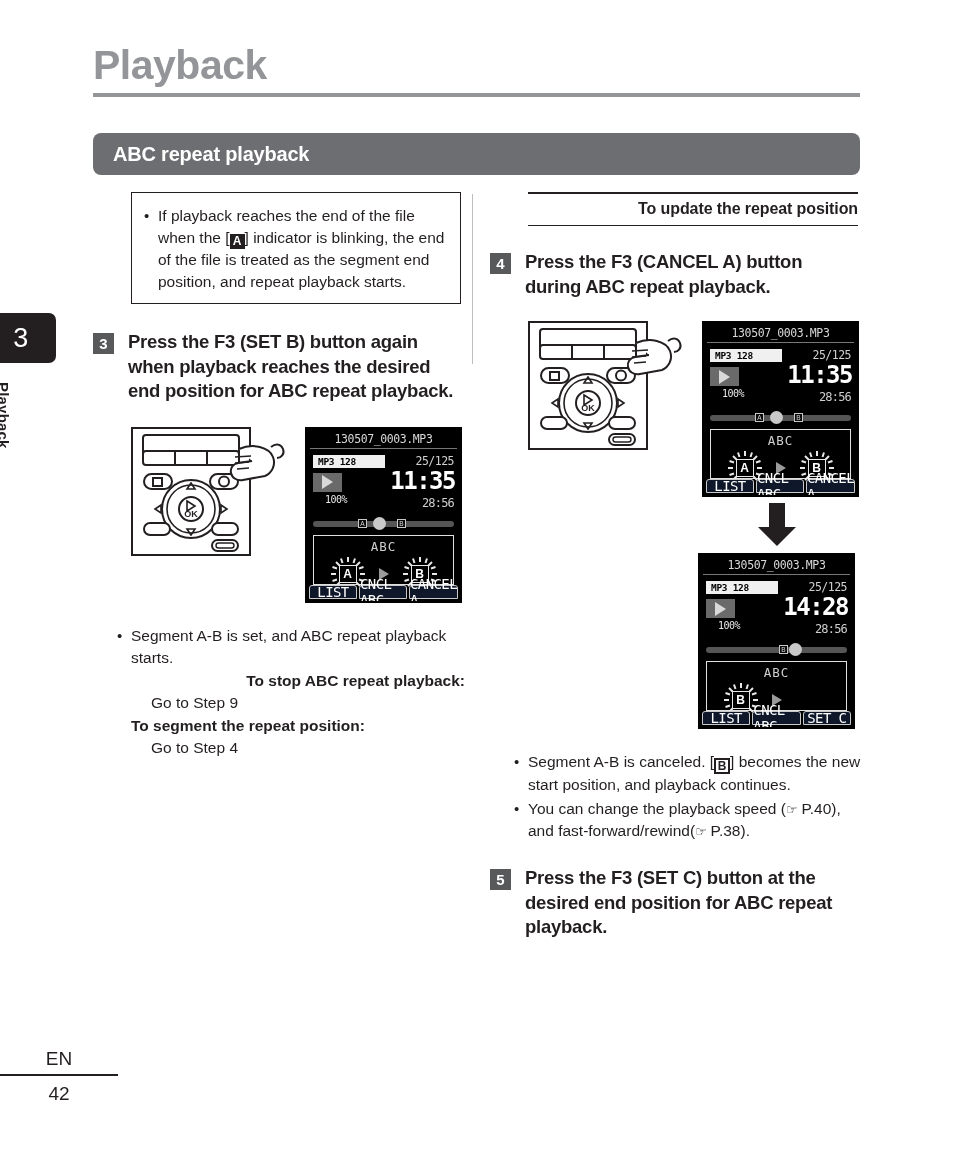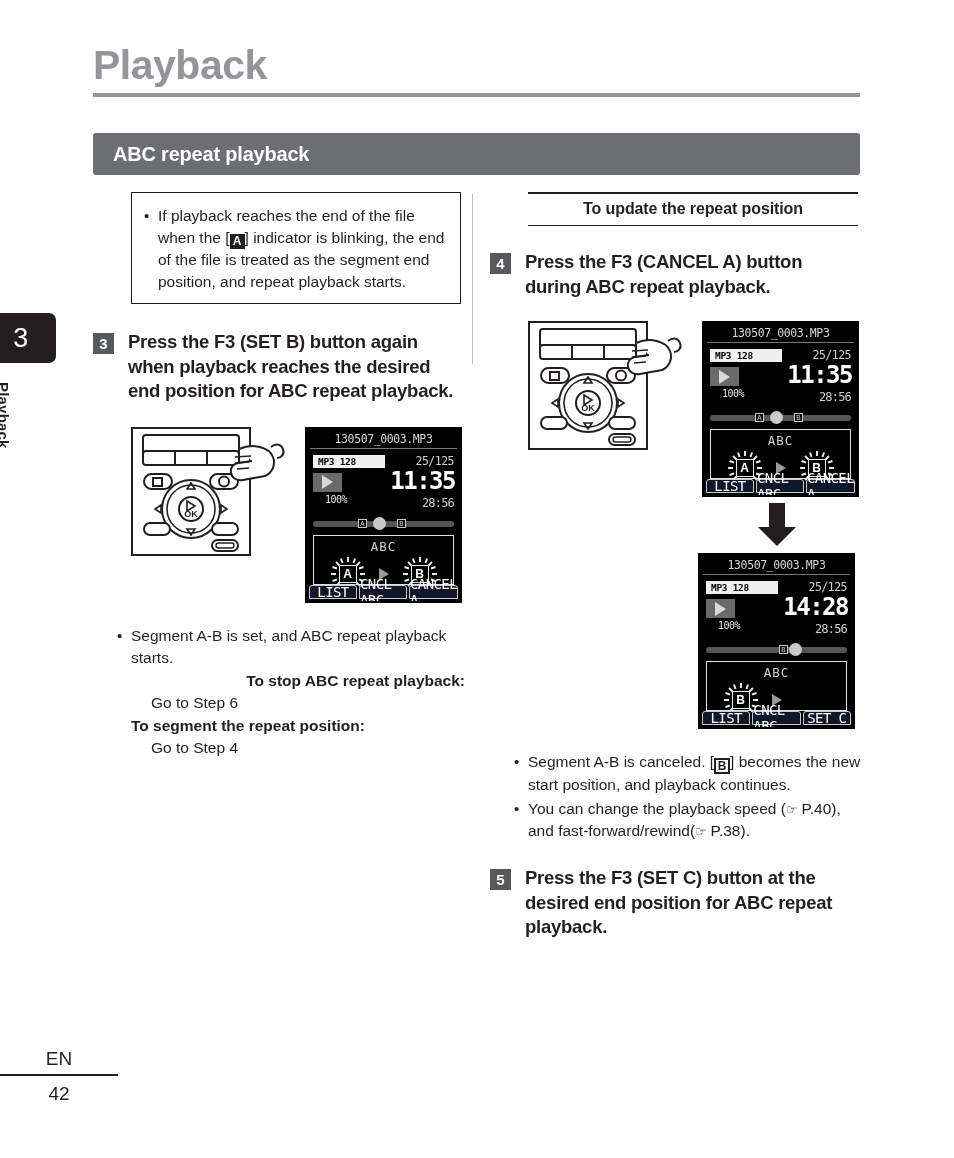--- a/index.html
+++ b/index.html
@@ -44,21 +44,21 @@
     font-size: 41px; font-weight: bold; color: #939598;
     letter-spacing: -.5px;
   }
   .h1-rule {
     position: absolute; left: 93px; top: 93px;
     width: 767px; height: 4px; background: #939598;
   }
   .banner {
     position: absolute; left: 93px; top: 133px;
     width: 767px; height: 42px;
-    background: #6d6e71; border-radius: 3px;
+    background: #6d6e71; border-radius: 8px;
     display: flex; align-items: center;
   }
   .banner-text {
     color: #fff; font-size: 20px; font-weight: bold;
     padding-left: 20px; letter-spacing: -.2px;
   }
 
   
   .col-left  { position: absolute; left: 93px;  top: 192px; width: 372px; }
   .col-right { position: absolute; left: 490px; top: 192px; width: 372px; }
@@ -98,21 +98,21 @@
     font-size: 15px; font-weight: bold;
     display: flex; align-items: center; justify-content: center;
     margin-top: 3px;
   }
   .step-body {
     margin-left: 14px; font-size: 18.5px; font-weight: bold;
     line-height: 1.33; letter-spacing: -.25px;
   }
 
   .sub-head {
-    font-size: 16px; font-weight: bold; text-align: center;
+    font-size: 16px; font-weight: bold; text-align: right;
     letter-spacing: -.1px;
   }
   .sub-head-wrap { border-top: 2px solid #231f20; border-bottom: 1px solid #231f20; padding: 6px 0 7px; }
 
   
   .illus { position: relative; }
 
   
   .lcd {
     position: relative; width: 157px; height: 176px;
@@ -360,21 +360,21 @@
         </div>
       </div>
     </div>
 
     <div style="margin-left:24px; margin-top:22px;">
       <div class="bullet-row">
         <div class="bullet-dot">•</div>
         <div class="bullet-text">Segment A-B is set, and ABC repeat playback starts.</div>
       </div>
       <div class="body-txt bold-txt" style="margin-left:12px; margin-top:1px;text-align:right;">To stop ABC repeat playback:</div>
-      <div class="body-txt" style="margin-left:34px;">Go to Step 6</div>
+      <div class="body-txt" style="margin-left:34px;">Go to Step 9</div>
       <div class="body-txt bold-txt" style="margin-left:14px; margin-top:1px;">To segment the repeat position:</div>
       <div class="body-txt" style="margin-left:34px;">Go to Step 4</div>
     </div>
   </div>
 
   <div class="col-right">
 
     <div class="sub-head-wrap" style="margin-left:38px; width:330px;">
       <div class="sub-head">To update the repeat position</div>
     </div>

